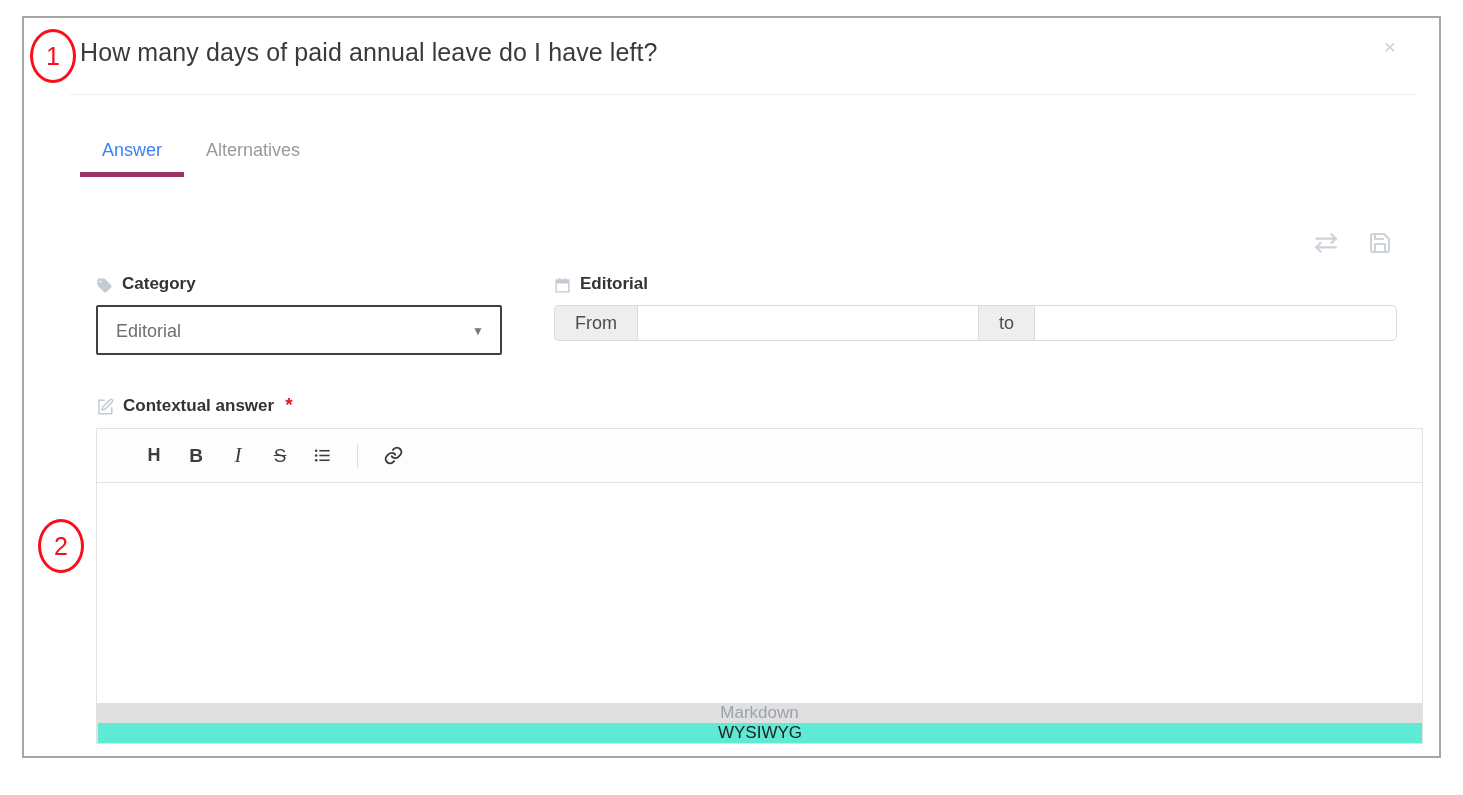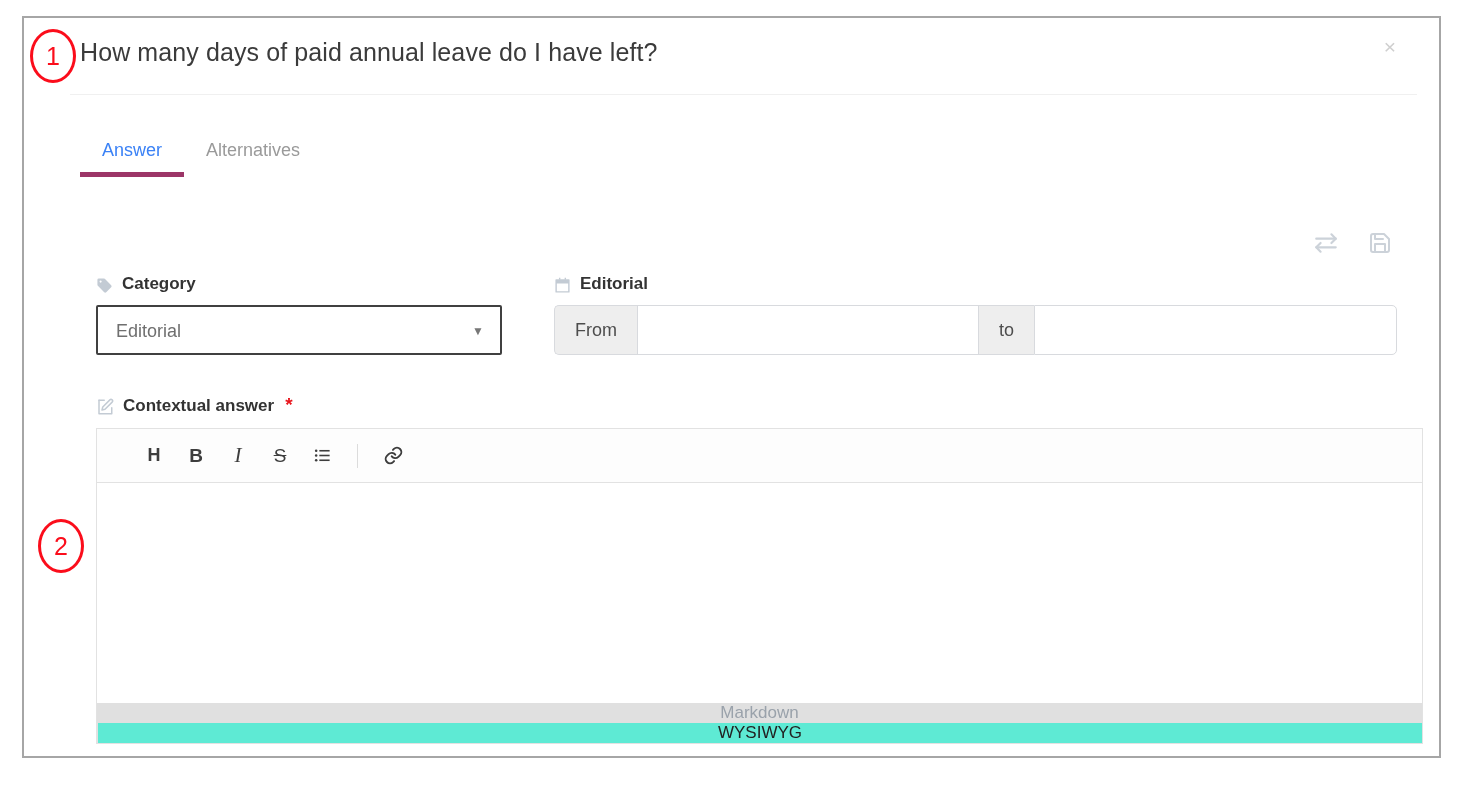--- a/index.html
+++ b/index.html
@@ -186,21 +186,21 @@
     position: absolute;
     right: 16px;
     top: 0;
     line-height: 48px;
     font-size: 12px;
     color: #777777;
   }
 
   .input-group {
     display: flex;
-    height: 50px;
+    height: 36px;
     align-items: stretch;
   }
   .ig-addon {
     background: #eeeeee;
     border: 1px solid #d8dade;
     display: flex;
     align-items: center;
     padding: 0 20px;
     font-size: 18px;
     color: #4d4d4d;

